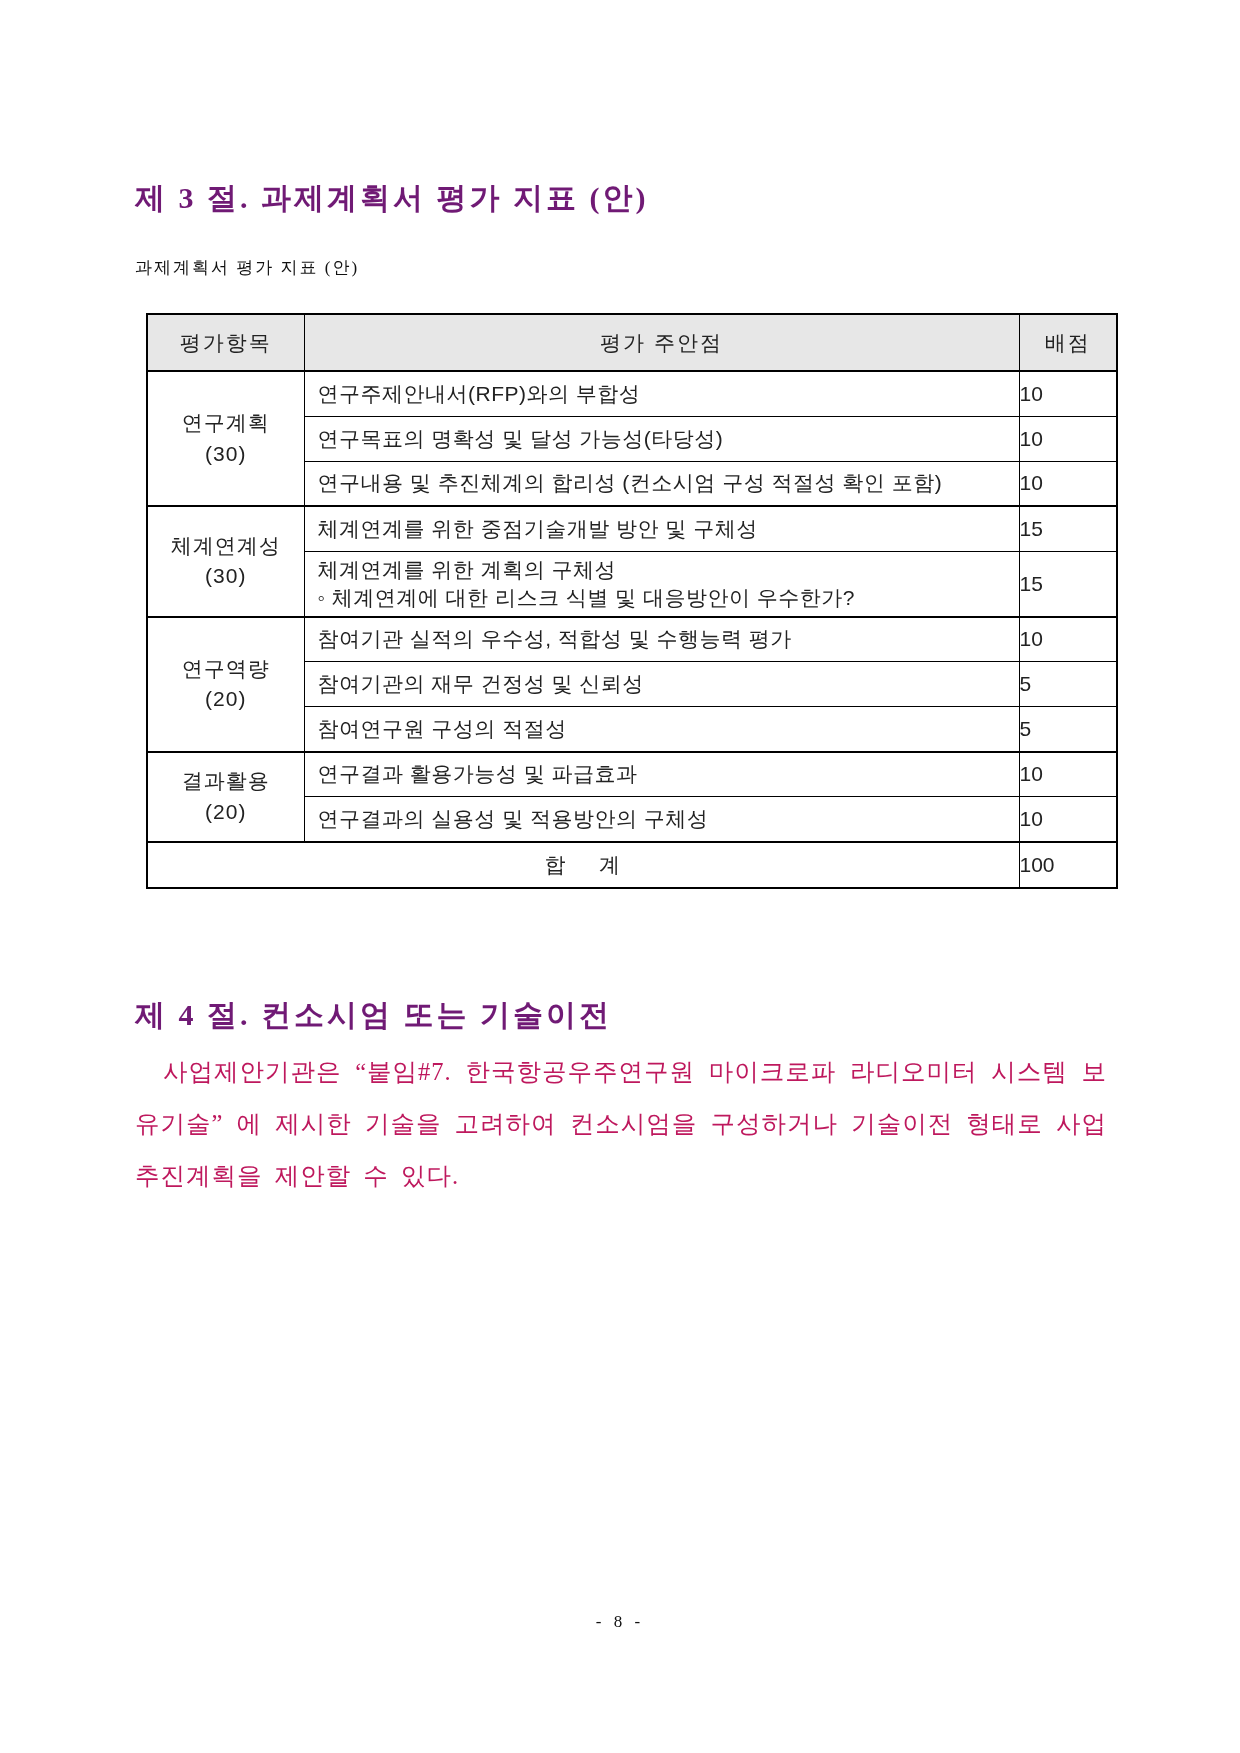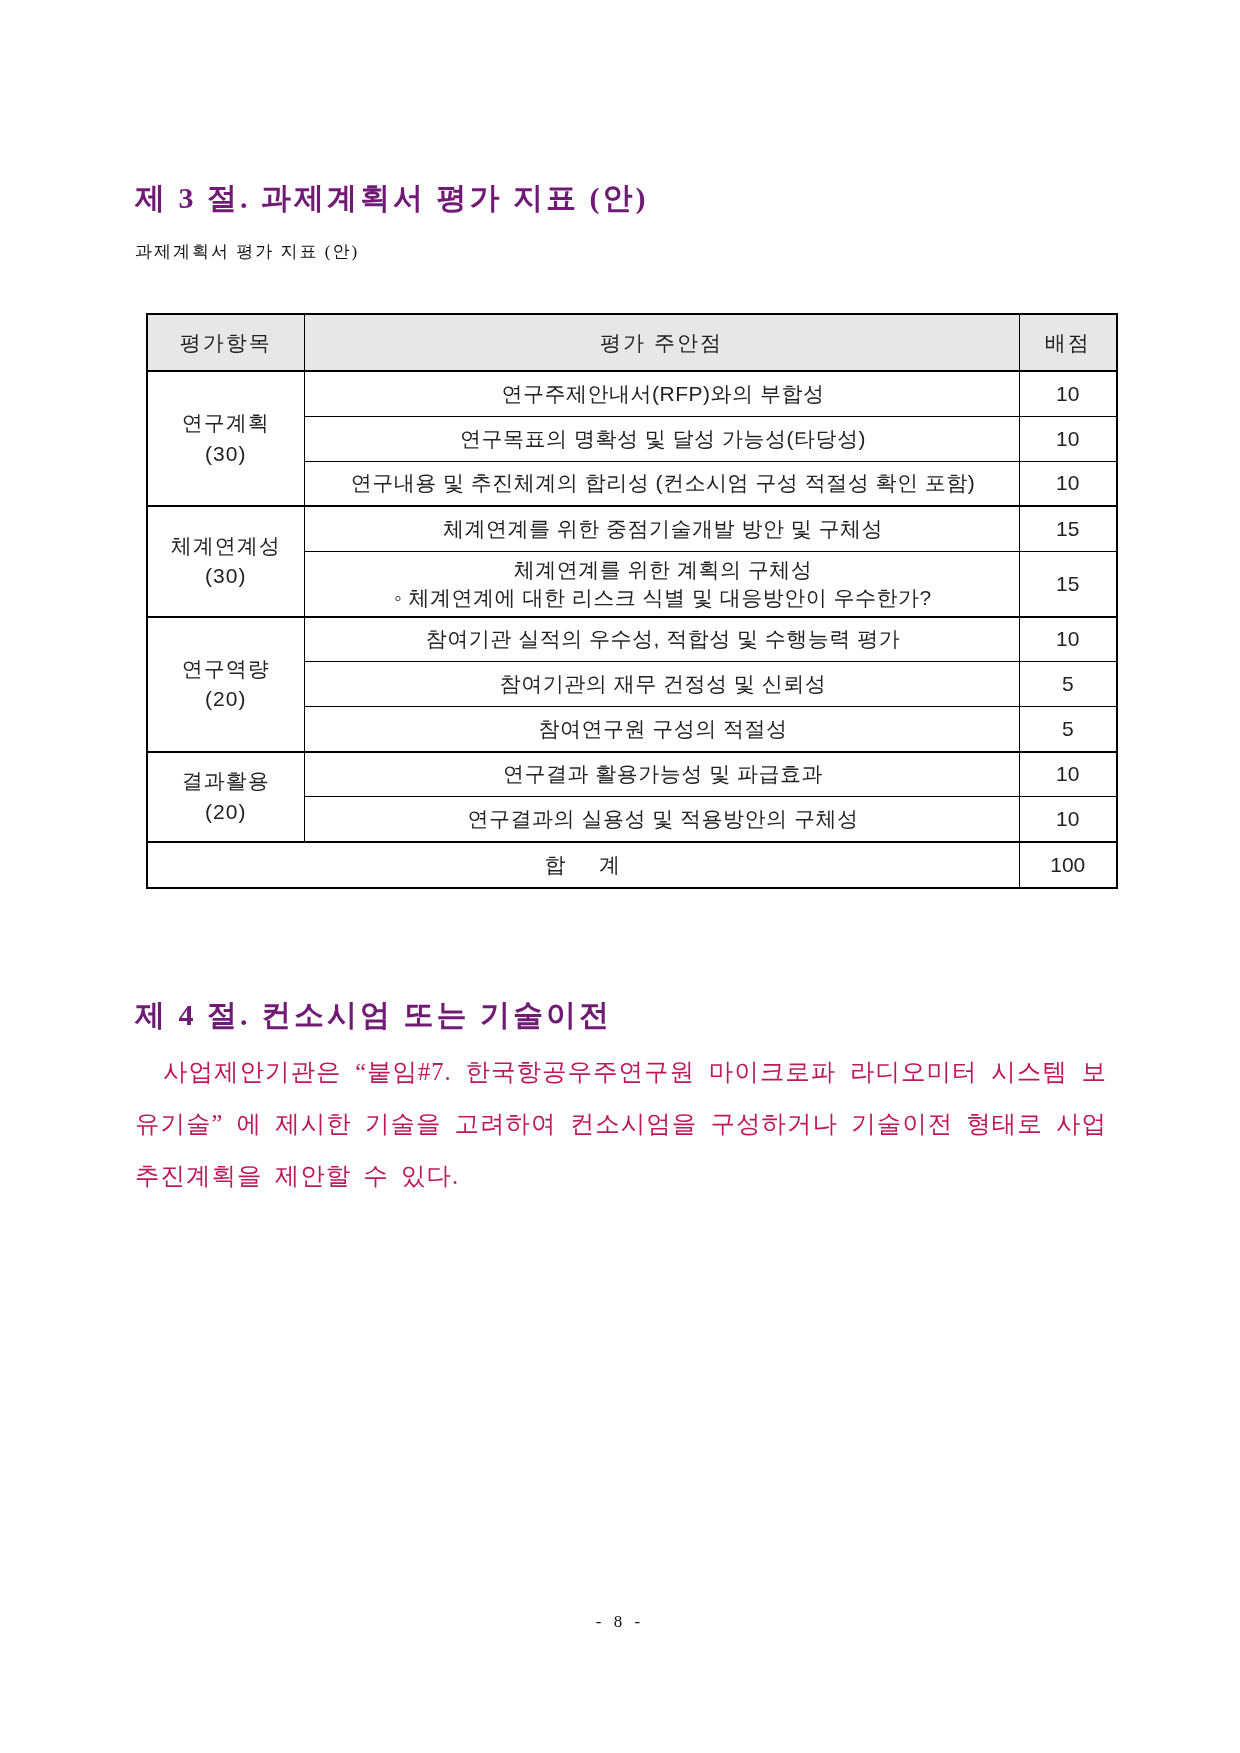--- a/index.html
+++ b/index.html
@@ -14,21 +14,21 @@
   }
   .h-sec {
     position:absolute; left:135px;
     font-weight:bold; font-size:30px; line-height:40px;
     letter-spacing:3px; color:#701a75;
     font-family:"Liberation Serif","DejaVu Serif",serif;
   }
   #sec3-heading { top:178px; }
   #sec4-heading { top:995px; }
   .caption {
-    position:absolute; left:135px; top:240px;
+    position:absolute; left:135px; top:256px;
     font-size:17px; letter-spacing:2px; color:#111;
   }
   table.eval {
     position:absolute; left:146px; top:313px;
     width:970px;
     border-collapse:collapse; table-layout:fixed;
     font-family:"Liberation Sans","DejaVu Sans",sans-serif;
     font-size:21px; color:#222;
   }
   table.eval col.c1 { width:157px; }
@@ -38,22 +38,22 @@
     border:1.5px solid #000;
     vertical-align:middle;
     font-weight:normal;
   }
   table.eval { border:2.5px solid #000; }
   table.eval tr.hdr { height:57px; }
   table.eval tr.hdr th { background:#e7e7e7; text-align:center; letter-spacing:2px; }
   table.eval tr.r { height:45px; }
   table.eval tr.r2 { height:62px;margin-left:37px; }
   td.cat { text-align:center; line-height:1.45; letter-spacing:1px; }
-  td.focus { text-align:center; padding:4px 10px 4px 13px; letter-spacing:0.5px; }
-  td.pts { text-align:center; }
+  td.focus { text-align:left; padding:4px 10px 4px 13px; letter-spacing:0.5px; }
+  td.pts { }
   tr.grp td { border-top:2.3px solid #000; }
   tr.total { height:46px; }
   tr.total td { border-top:2.5px solid #000; }
   tr.total td.sum { text-align:center; white-space:pre; letter-spacing:2px; }
   .para {
     position:absolute; left:135px; top:1046px; width:972px;
     font-size:24.5px; line-height:52px;
     text-align:justify; word-break:break-all;
     text-indent:28px; letter-spacing:1px; word-spacing:5px;
     color:#be185d;

